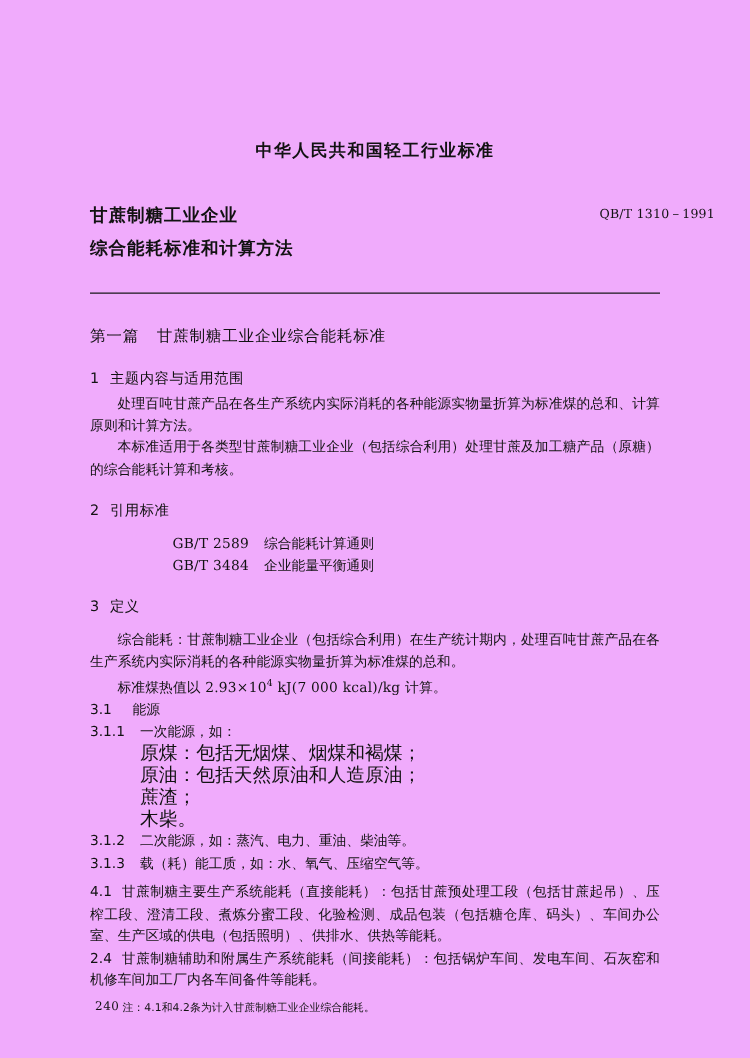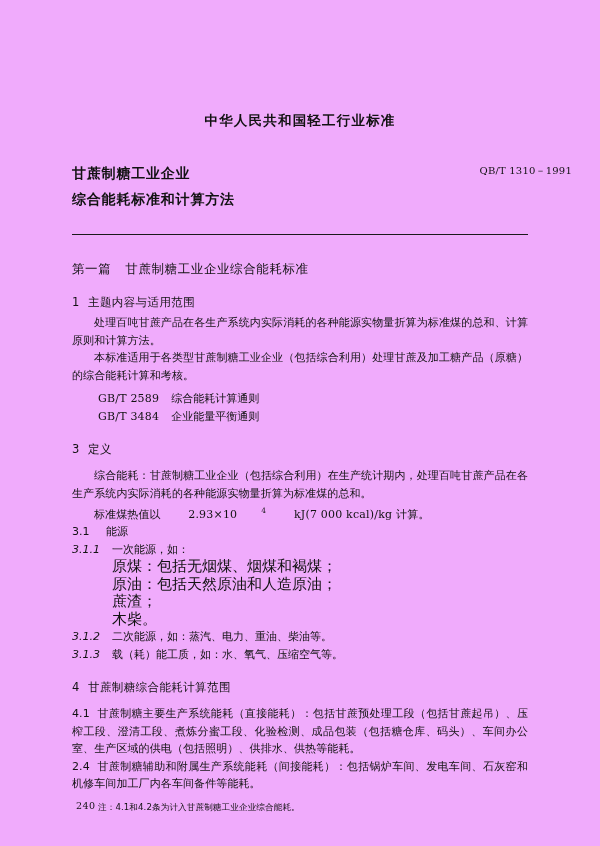--- a/index.html
+++ b/index.html
@@ -96,44 +96,43 @@
   }
   .para.indent { text-indent: 22px; }
   .ref-line {
     font-size: 11px;
     line-height: 17.5px;
     margin-left: 26px;
   }
   .ref-line .code {
     font-family: "DejaVu Serif", "Liberation Serif", serif;
     letter-spacing: 0.2px;
+    margin-left: 40px;
   }
   .ref-line .gap { display: inline-block; width: 12px; }
   .num-item {
     font-size: 11px;
     line-height: 17.5px;
     margin: 0;
   }
   .num-item .lbl {
     display: inline-block;
     min-width: 34px;
   }
   .num-item .lbl.wide {
     min-width: 40px;
-    font-style: italic;
   }
   .list-indent {
     margin-left: 40px;
     font-size: 15px;
     line-height: 17.5px;
   }
   .mono-val {
     font-family: "DejaVu Serif", "Liberation Serif", serif;
     letter-spacing: 0.2px;
-    margin-left: 24px;
   }
   sup { font-size: 0.68em; vertical-align: super; }
   .spacer6 { height: 6px; }
 
   
   .note {
     font-size: 8.6px;
     margin-top: 8px;
     margin-left: 26px;
     letter-spacing: 0.1px;
@@ -169,20 +168,23 @@
     <div class="part-heading">
       <span>第一篇</span><span class="gap"></span><span>甘蔗制糖工业企业综合能耗标准</span>
     </div>
 
     <div class="sec-heading">
       <span class="num">1</span><span>主题内容与适用范围</span>
     </div>
     <p class="para indent">处理百吨甘蔗产品在各生产系统内实际消耗的各种能源实物量折算为标准煤的总和、计算原则和计算方法。</p>
     <p class="para indent">本标准适用于各类型甘蔗制糖工业企业（包括综合利用）处理甘蔗及加工糖产品（原糖）的综合能耗计算和考核。</p>
 
+    <div class="sec-heading">
+      <span class="num">2</span><span>引用标准</span>
+    </div>
     <div class="spacer6"></div>
     <div class="ref-line">
       <span class="code">GB/T 2589</span><span class="gap"></span><span>综合能耗计算通则</span>
     </div>
     <div class="ref-line">
       <span class="code">GB/T 3484</span><span class="gap"></span><span>企业能量平衡通则</span>
     </div>
 
     <div class="sec-heading">
       <span class="num">3</span><span>定义</span>
@@ -201,23 +203,20 @@
     <div class="list-indent">原油：包括天然原油和人造原油；</div>
     <div class="list-indent">蔗渣；</div>
     <div class="list-indent">木柴。</div>
     <div class="num-item">
       <span class="lbl wide">3.1.2</span><span>二次能源，如：蒸汽、电力、重油、柴油等。</span>
     </div>
     <div class="num-item">
       <span class="lbl wide">3.1.3</span><span>载（耗）能工质，如：水、氧气、压缩空气等。</span>
     </div>
 
-    <div class="sec-heading">
-      <span class="num">4</span><span>甘蔗制糖综合能耗计算范围</span>
-    </div>
     <div class="spacer6"></div>
     <p class="para"><span class="lbl">4.1</span>&nbsp;&nbsp;<span>甘蔗制糖主要生产系统能耗（直接能耗）：包括甘蔗预处理工段（包括甘蔗起吊）、压榨工段、澄清工段、煮炼分蜜工段、化验检测、成品包装（包括糖仓库、码头）、车间办公室、生产区域的供电（包括照明）、供排水、供热等能耗。</span></p>
     <p class="para"><span class="lbl">2.4</span>&nbsp;&nbsp;<span>甘蔗制糖辅助和附属生产系统能耗（间接能耗）：包括锅炉车间、发电车间、石灰窑和机修车间加工厂内各车间备件等能耗。</span></p>
 
     <div class="note">注：4.1和4.2条为计入甘蔗制糖工业企业综合能耗。</div>
 
   </div>
 
   <div class="page-number">240</div>
 </div>

